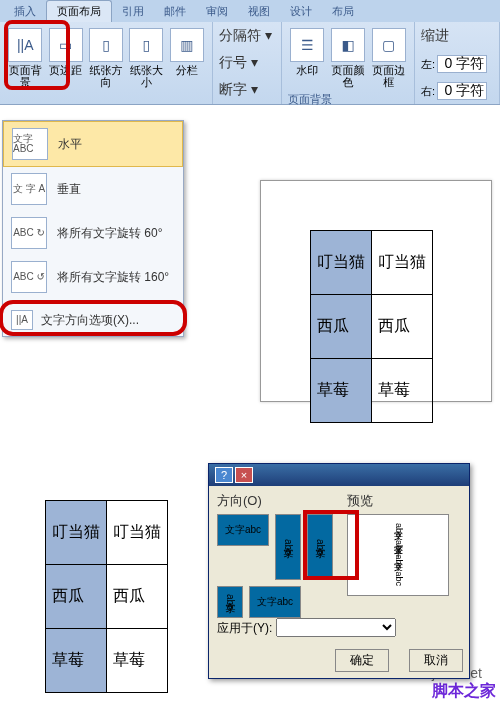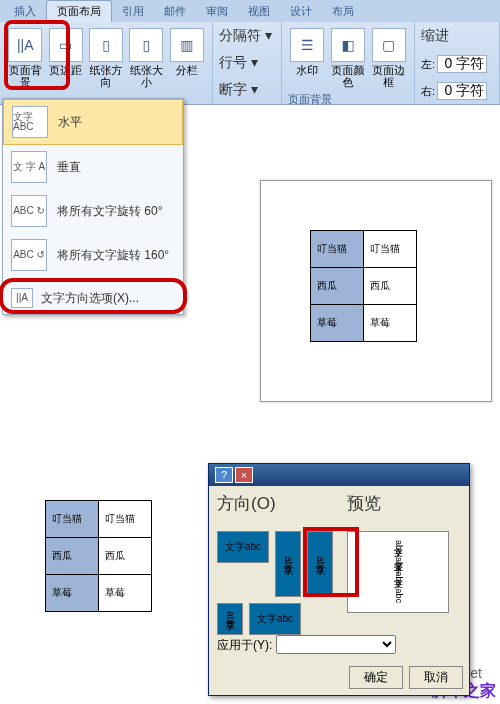--- a/index.html
+++ b/index.html
@@ -10,47 +10,47 @@
 .groups{display:flex;height:82px}
 .group{border-right:1px solid #a7bedb;padding:4px 6px;display:flex;flex-direction:column;justify-content:space-between;position:relative}
 .glabel{font-size:11px;color:#3b5a8a;text-align:left;margin-top:2px}
 .bigbtn{display:flex;flex-direction:column;align-items:center;width:44px;padding:2px;cursor:pointer}
 .bigbtn .icon{width:32px;height:32px;background:#fff;border:1px solid #9ab0cf;display:flex;align-items:center;justify-content:center;font-size:14px;color:#3b5a8a}
 .bigbtn span.lbl{font-size:11px;margin-top:2px;text-align:center;line-height:12px}
 .btnrow{display:flex;gap:2px}
 .smallitem{display:flex;align-items:center;gap:4px;font-size:14px;color:#333;padding:1px 0}
 .redring{border:4px solid #c00;border-radius:8px;position:absolute;pointer-events:none}
 #ring1{top:20px;left:4px;width:58px;height:62px}
-.dropdown{position:absolute;top:98px;left:2px;width:180px;background:#f4f7fb;border:1px solid #98a9c4;box-shadow:2px 2px 4px rgba(0,0,0,.3);z-index:5}
+.dropdown{position:absolute;top:120px;left:2px;width:180px;background:#f4f7fb;border:1px solid #98a9c4;box-shadow:2px 2px 4px rgba(0,0,0,.3);z-index:5}
 .dditem{display:flex;align-items:center;padding:6px 8px;gap:10px;cursor:pointer}
 .dditem.sel{background:#fde8a7;border:1px solid #e0b84c}
 .ddicon{width:34px;height:30px;background:#fff;border:1px solid #9ab0cf;display:flex;align-items:center;justify-content:center;font-size:10px;color:#555;flex-direction:column;line-height:10px}
 .ddtext{font-size:12px;color:#333}
 .ddsep{height:1px;background:#c6d2e2;margin:2px 4px}
 .ddfooter{display:flex;align-items:center;gap:8px;padding:6px 8px;cursor:pointer;position:relative}
 #ring2{border:4px solid #c00;border-radius:14px;position:absolute;top:-4px;left:-4px;width:180px;height:28px;pointer-events:none}
 .doc{position:absolute;top:180px;left:260px;width:230px;height:220px;background:#fff;border:1px solid #999;box-shadow:0 0 3px rgba(0,0,0,.2)}
 .tbl{position:absolute;border-collapse:collapse}
-.tbl td{border:1px solid #000;padding:8px 6px;font-size:10px;min-width:40px;height:20px}
+.tbl td{border:1px solid #000;padding:21px 6px;font-size:16px;min-width:40px;height:20px}
 .tbl td.sel{background:#9db4d6}
 #tbl1{top:230px;left:310px}
 #tbl2{top:500px;left:45px}
 .dialog{position:absolute;top:463px;left:208px;width:260px;background:#ece9d8;border:1px solid #0a246a;box-shadow:2px 2px 5px rgba(0,0,0,.4);z-index:6}
 .titlebar{background:linear-gradient(#3a6ea5,#1e3e78);color:#fff;padding:3px 6px;display:flex;justify-content:space-between;align-items:center;font-size:12px}
 .titlebar .btns{display:flex;gap:2px}
 .titlebar .winbtn{width:16px;height:14px;background:#c75050;border:1px solid #fff;display:flex;align-items:center;justify-content:center;font-size:11px;cursor:pointer}
 .titlebar .winbtn.help{background:#4a87d0}
 .dlgbody{padding:6px 8px;font-size:12px}
-.legend{color:#333;font-size:17px;margin-bottom:16px}
+.legend{color:#333;font-size:13px;margin-bottom:4px}
 .orient{display:flex;gap:6px;flex-wrap:wrap;width:120px}
 .orientbtn{width:50px;height:30px;background:#0369a1;border:1px solid #888;display:flex;align-items:center;justify-content:center;font-size:10px;cursor:pointer;position:relative}
 .orientbtn.v{writing-mode:vertical-rl}
 #ring3{border:4px solid #c00;position:absolute;top:-4px;left:-4px;width:48px;height:62px;pointer-events:none}
 .preview{width:100px;height:80px;background:#fff;border:1px solid #888;display:flex;align-items:center;justify-content:center;font-size:9px;writing-mode:vertical-rl;text-align:center;line-height:11px}
-.dlgbuttons{display:flex;justify-content:flex-end;gap:6px;padding:6px}
+.dlgbuttons{display:flex;justify-content:flex-end;gap:20px;padding:6px}
 .dlgbuttons button{padding:2px 14px;font-size:12px;background:#ece9d8;border:1px solid #888;cursor:pointer}
 .watermark{position:absolute;bottom:2px;right:4px;font-size:14px;color:#666}
 .watermark b{font-size:16px;color:#6d28d9}
 .spinner{display:flex;align-items:center;gap:2px;font-size:11px}
 .spinner input{width:44px;height:14px;font-size:14px;border:1px solid #9ab0cf;text-align:right;padding-right:2px}
 .container{position:relative;width:500px;height:704px}
 </style>
 </head>
 <body>
 

